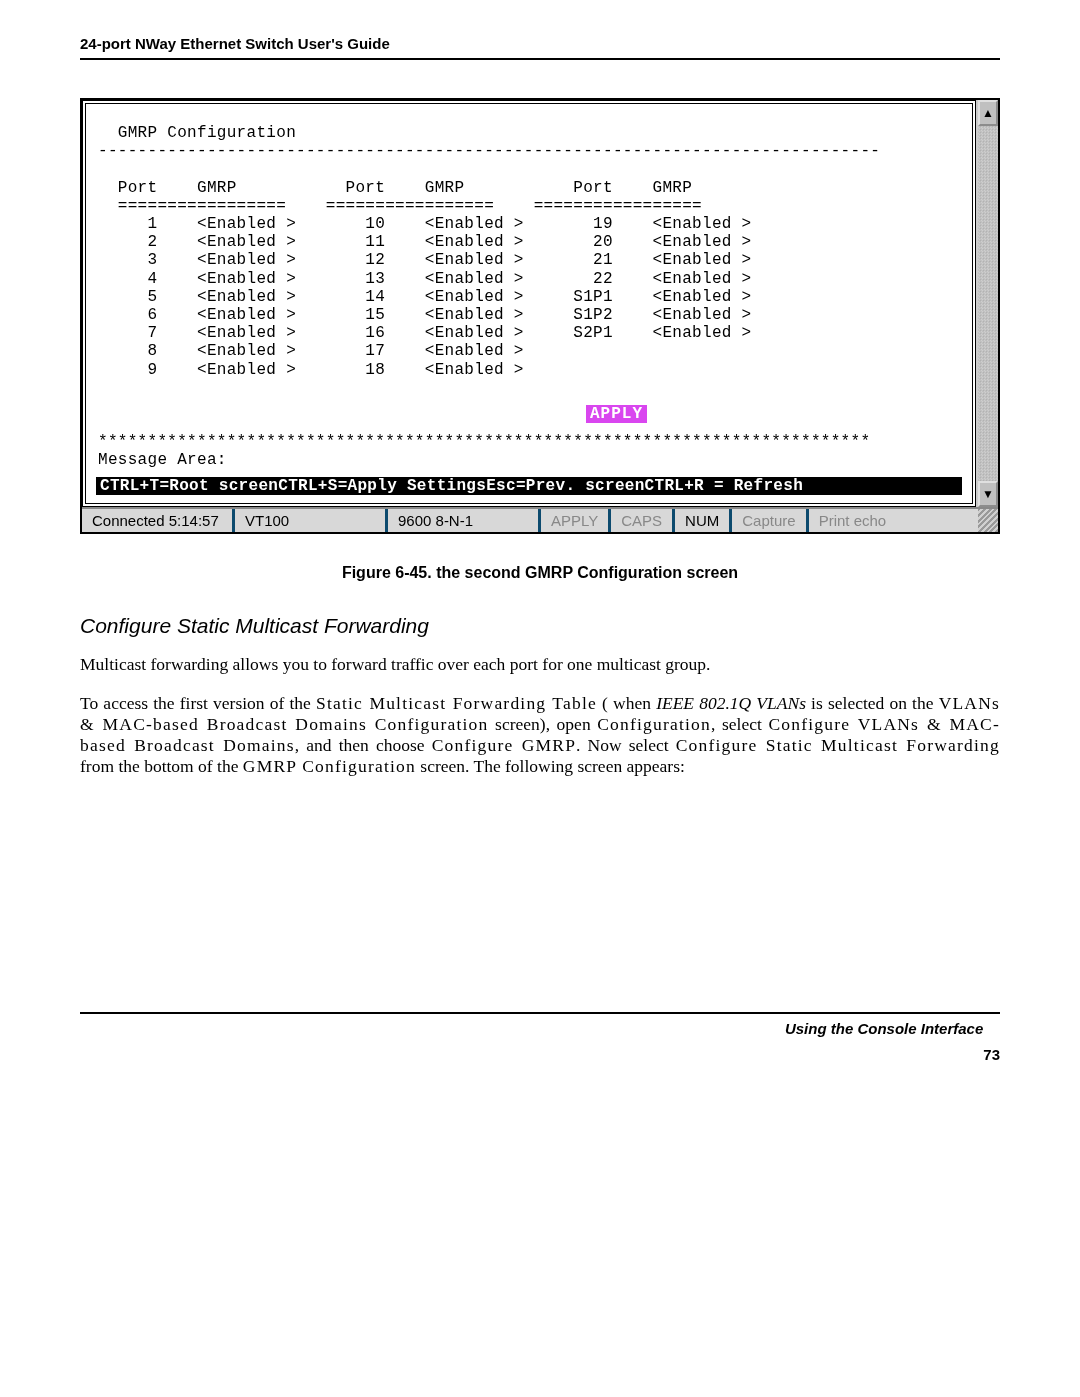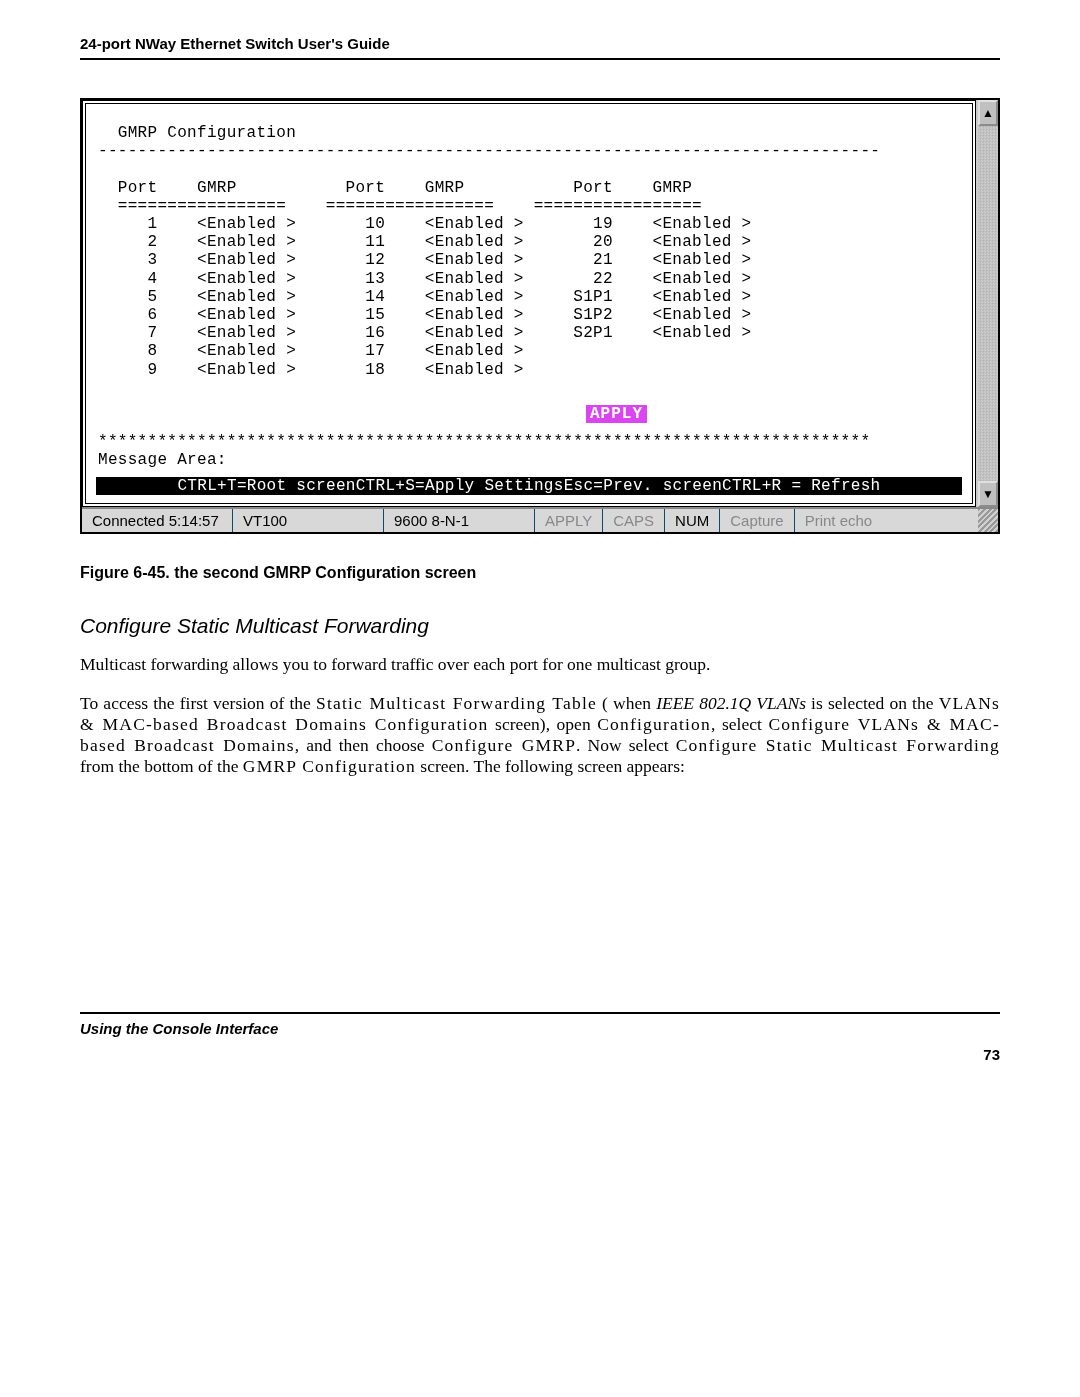--- a/index.html
+++ b/index.html
@@ -63,22 +63,23 @@
     letter-spacing: 1px;
   }
   .hints-bar {
     font-family: "Courier New", Courier, monospace;
     font-size: 16px;
     background: #000;
     color: #fff;
     padding: 0 4px;
     margin: 2px 10px 8px 10px;
     display: flex;
-    justify-content: center;
+    justify-content: flex-start;
     letter-spacing: 0.3px;
+    font-weight: bold;
   }
   .hints-bar span { white-space: pre; }
   .scrollbar {
     width: 22px;
     position: relative;
     box-sizing: border-box;
     display: flex;
     flex-direction: column;
     border-left: 2px solid #ccc;
     background: #c8c8c8;
@@ -101,32 +102,33 @@
   }
   .status-bar {
     display: flex;
     font-family: Arial, Helvetica, sans-serif;
     font-size: 15px;
     color: #555;
     border-top: 2px solid #888;
     background: #d8d8d8;
   }
   .status-cell {
-    border-right: 1px solid #0c4a6e;
+    border-right: 3px solid #0c4a6e;
     padding: 3px 10px;
     white-space: nowrap;
     color: #000;
   }
   .status-cell.dim { color: #888; }
   .status-cell.wide { min-width: 130px; }
   .grip {
     width: 20px;
     background: repeating-linear-gradient(135deg, #999 0 2px, #d0d0d0 2px 4px);
   }
   .figure-caption {
+    text-align: center;
     font-family: Arial, Helvetica, sans-serif;
     font-weight: bold;
     font-size: 16px;
     margin: 30px 0 32px 0;
   }
   .section-heading {
     font-family: Arial, Helvetica, sans-serif;
     font-style: italic;
     font-size: 21px;
     margin: 0 0 16px 0;
@@ -140,21 +142,21 @@
   .body-p .menu { letter-spacing: 1.2px; margin-top: 47px; }
   .body-p em { font-style: italic; margin-top: 11px; }
   .doc-footer {
     position: absolute;
     left: 80px;
     right: 80px;
     bottom: 28px;
     border-top: 2.5px solid #000;
     padding-top: 6px;
     display: flex;
-    justify-content: space-between;
+    justify-content: flex-end;
     font-family: Arial, Helvetica, sans-serif;
     font-weight: bold;
     font-style: italic;
     font-size: 15px;
   }
   .doc-footer .pg { font-style: normal; margin-top: 26px; }
 </style>
 </head>
 <body>
 

